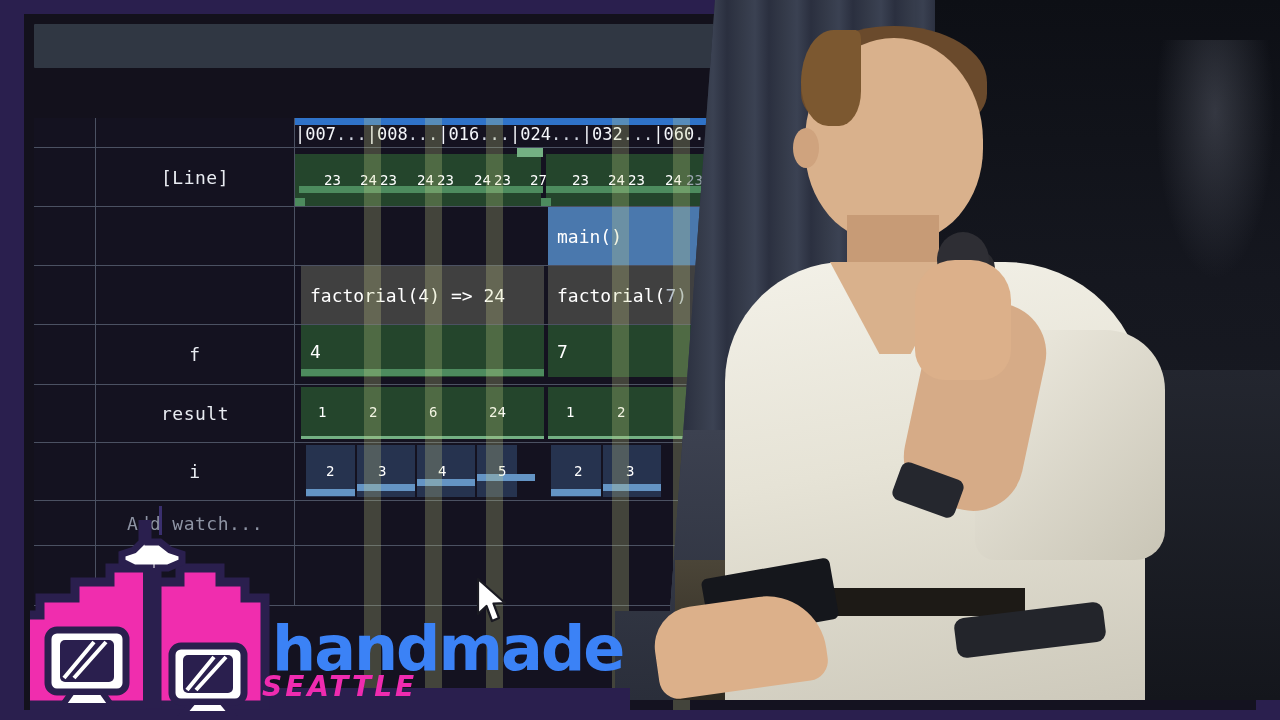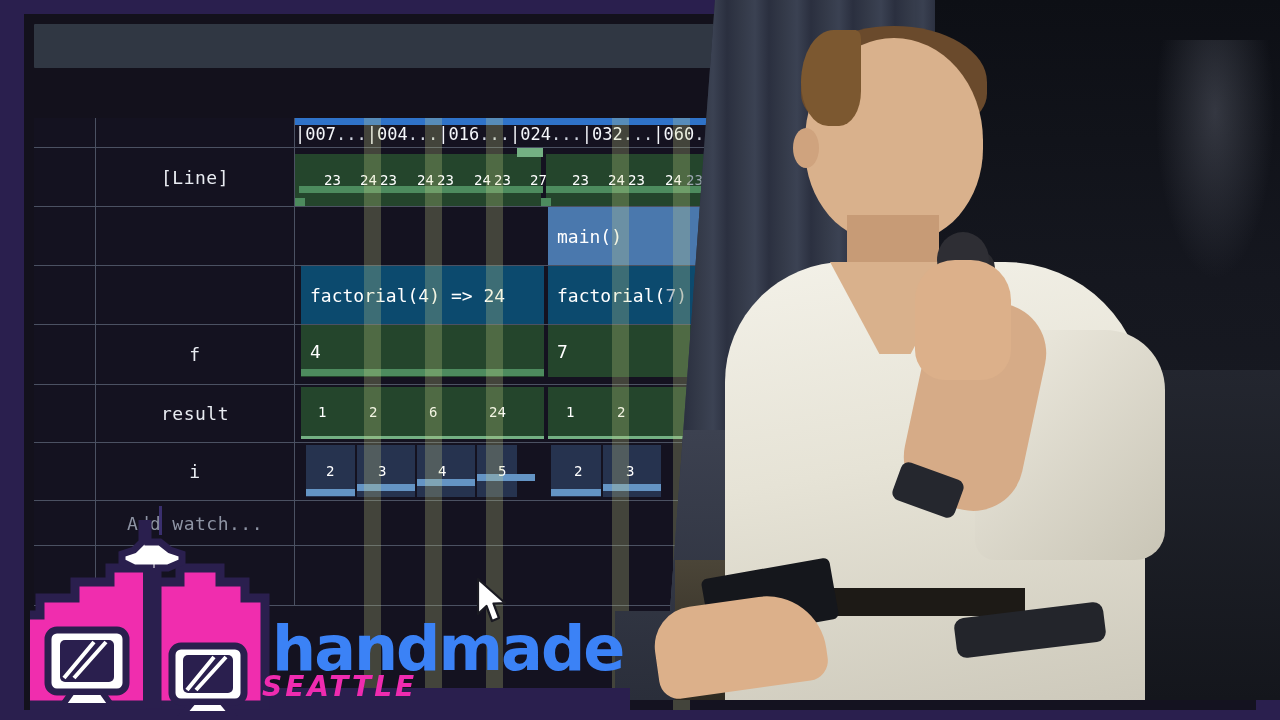--- a/index.html
+++ b/index.html
@@ -96,21 +96,21 @@
 
   
   .bar {
     position: absolute;
     display: flex; align-items: center;
     color: #ffffff; font-size: 18px;
     padding-left: 9px;
     white-space: nowrap; overflow: hidden;
   }
   .bar.blue   { background: #4a78ad; }
-  .bar.green  { background: #0c4a6e; }
+  .bar.green  { background: #404040; }
   .bar.dgreen { background: #24452c; }
   .bar.dblue  { background: #26334f; }
   .bar .dim   { color: #b9c3cf; }
 
   .underline {
     position: absolute; height: 7px; background: #4d8b5e;
   }
   .underline.blue { background: #6494c4; }
 
   .cell {
@@ -272,21 +272,21 @@
 
 
     <div id="grid-body">
 
       <div class="grid-row" style="top:0px; height:30px;">
         <div class="gutter-col"></div>
         <div class="label-col"></div>
         <div class="track-col">
           <div id="ruler">
             <span class="tickgroup"><span class="ticklabel">|007</span><span class="tickdots">...</span></span>
-              <span class="tickgroup"><span class="ticklabel">|004</span><span class="tickdots">...</span></span>
+              <span class="tickgroup"><span class="ticklabel">|008</span><span class="tickdots">...</span></span>
               <span class="tickgroup"><span class="ticklabel">|016</span><span class="tickdots">...</span></span>
               <span class="tickgroup"><span class="ticklabel">|024</span><span class="tickdots">...</span></span>
               <span class="tickgroup"><span class="ticklabel">|032</span><span class="tickdots">...</span></span>
               <span class="tickgroup"><span class="ticklabel">|060</span><span class="tickdots">...</span></span>
               <span class="tickgroup"><span class="ticklabel">|0</span></span>
           </div>
           <div id="h-scrollbar" style="left:0px; width:930px;">
             <div id="h-scroll-notch"></div>
           </div>
         </div>

